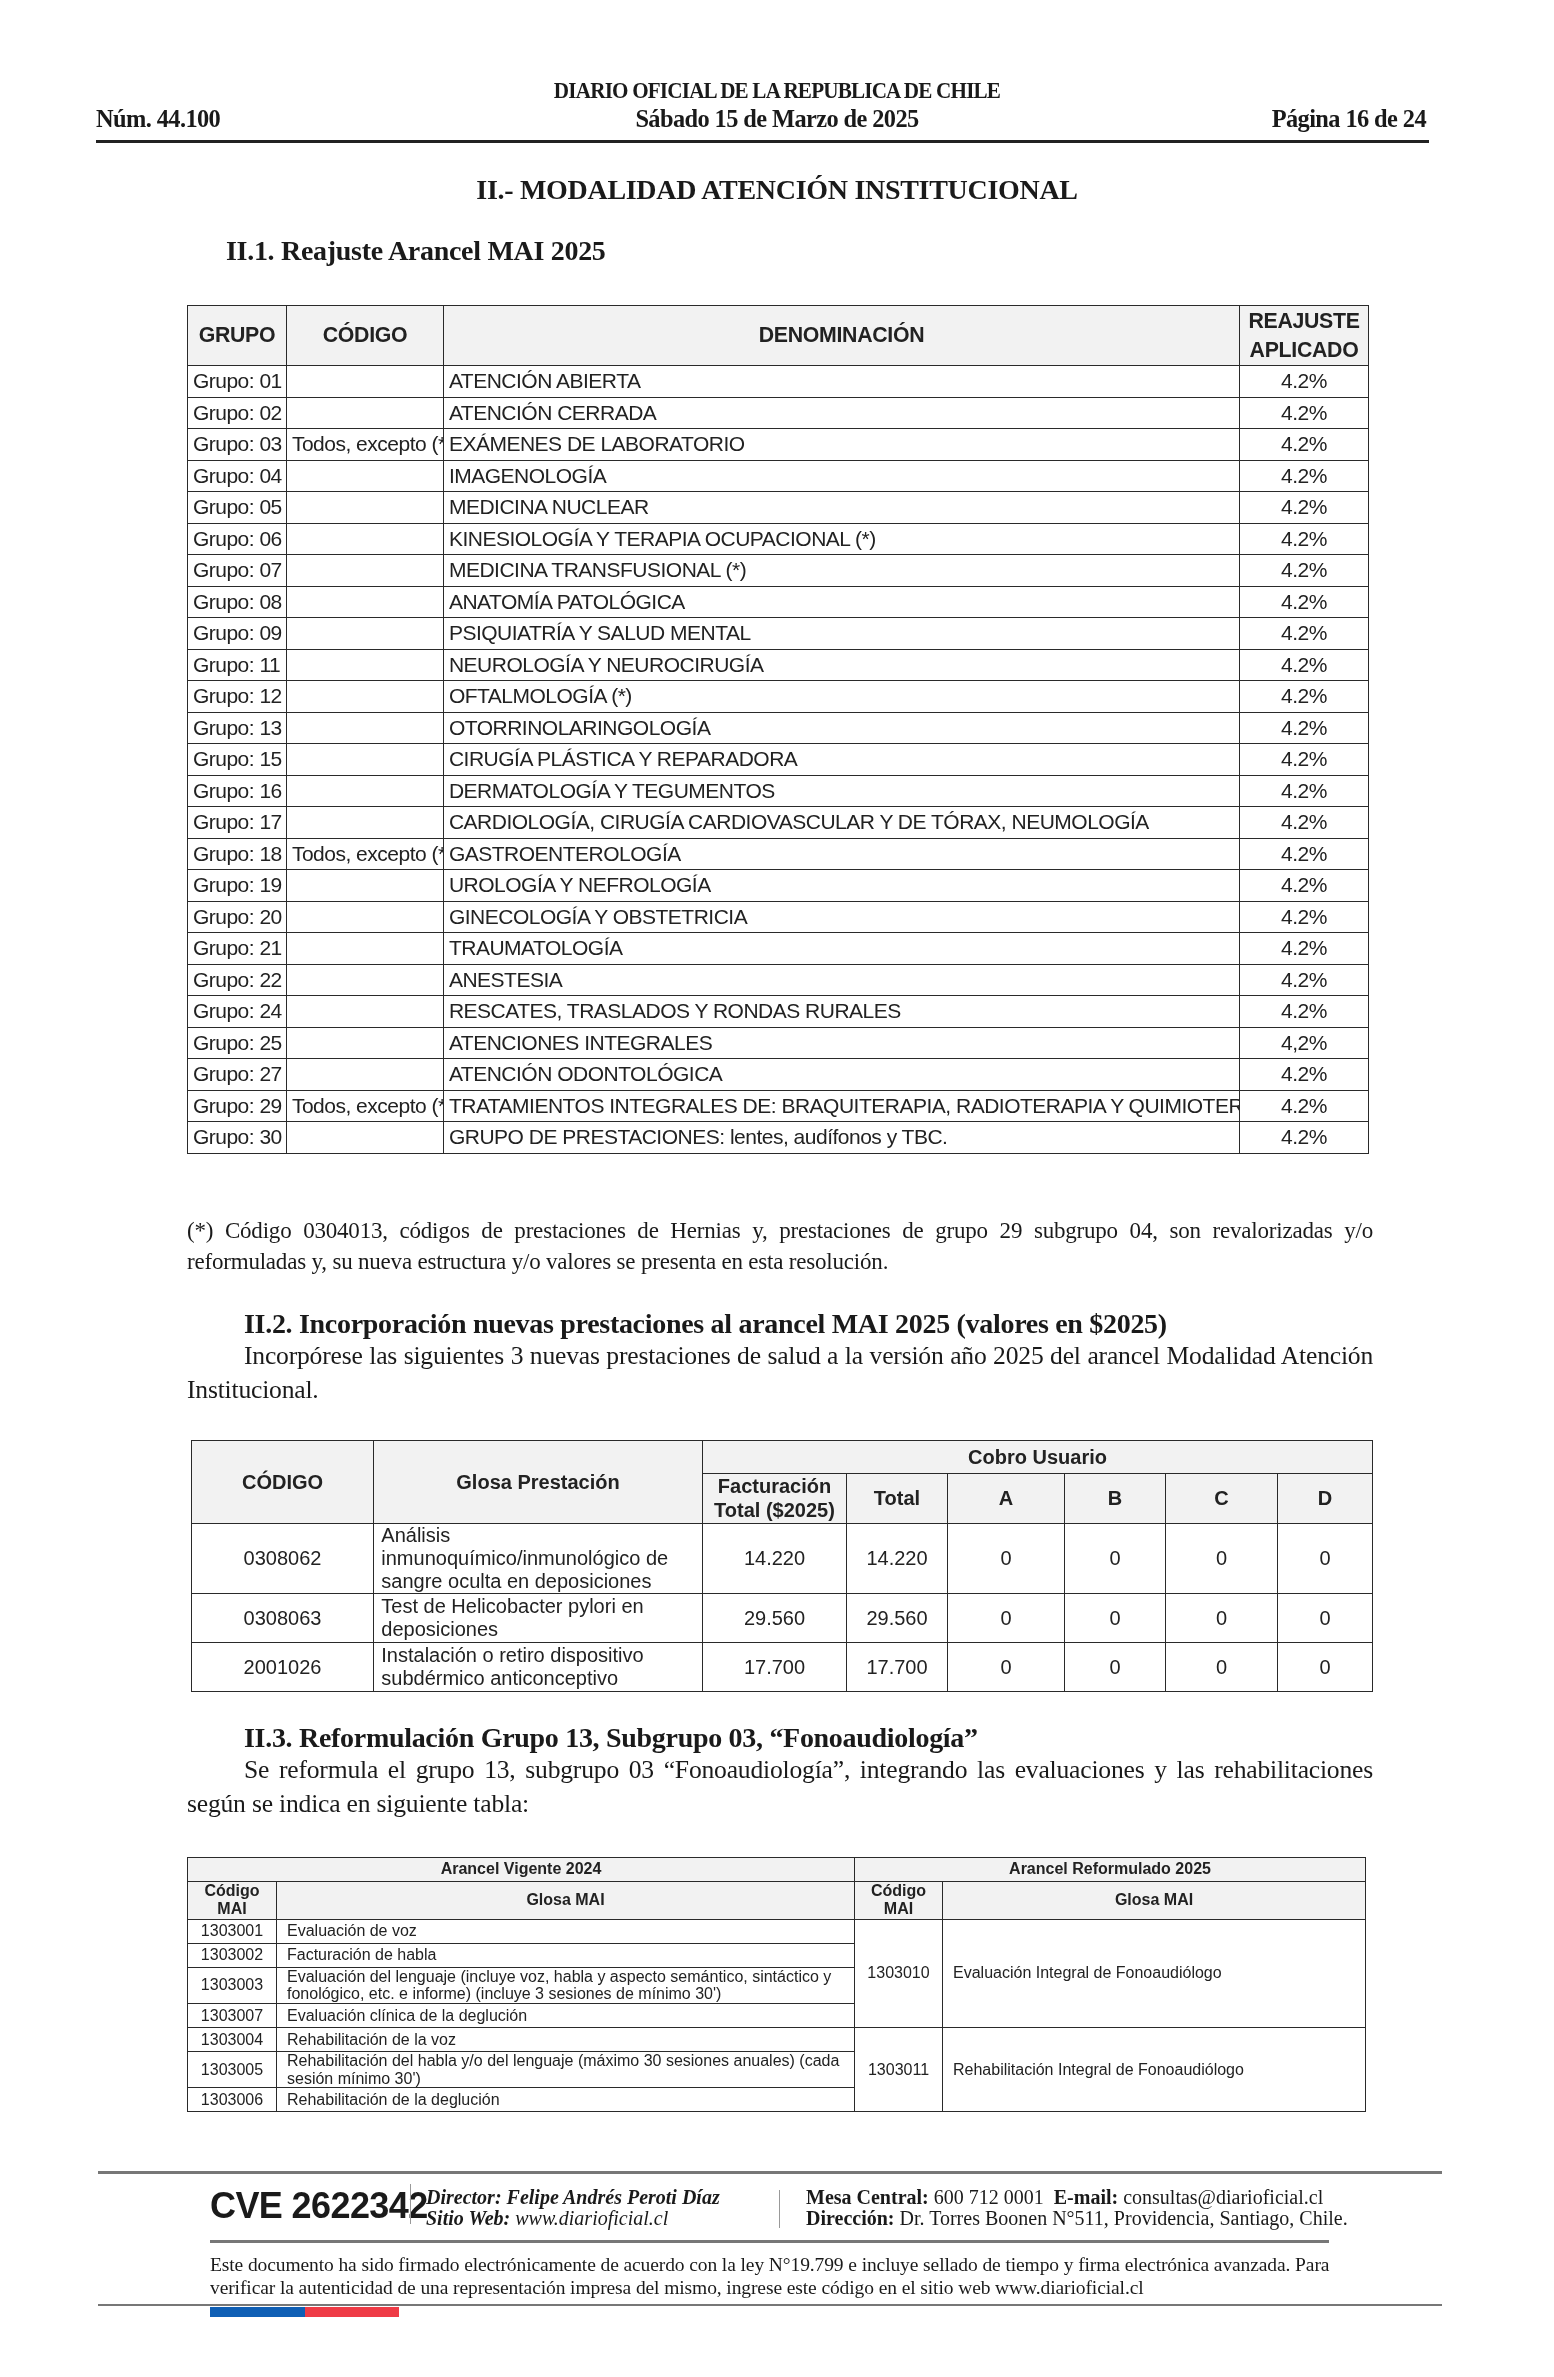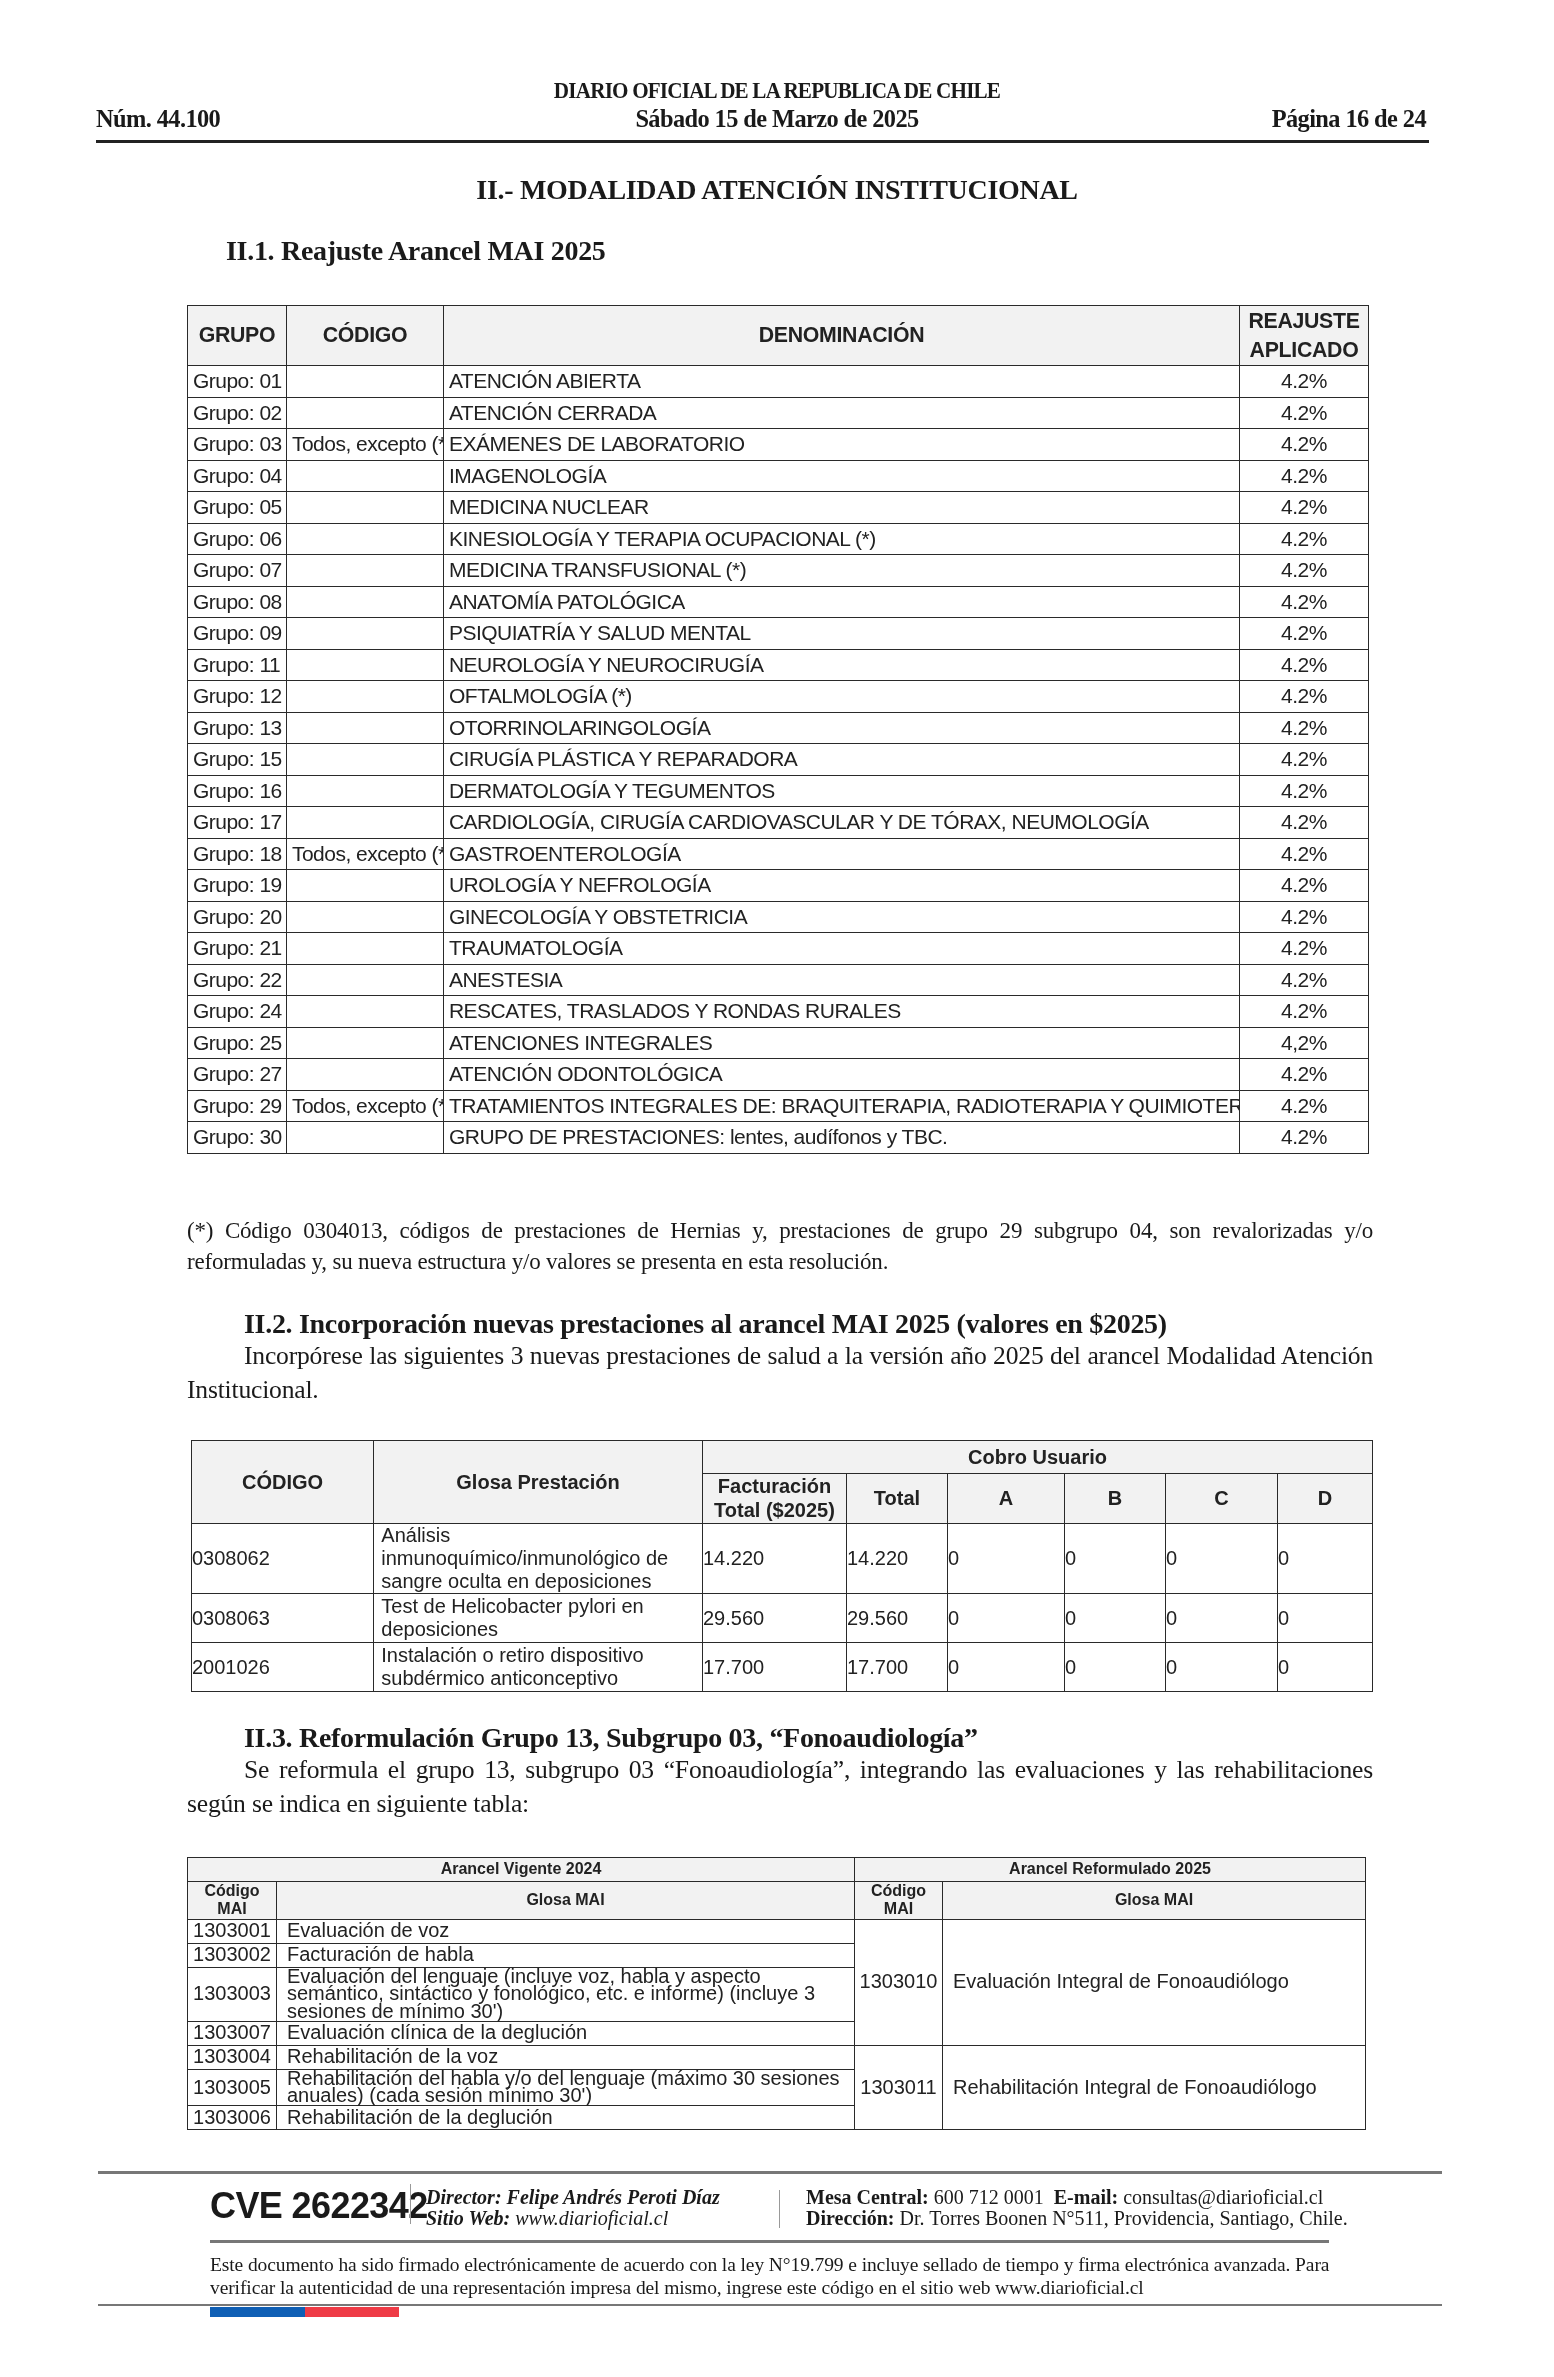--- a/index.html
+++ b/index.html
@@ -41,27 +41,27 @@
     #t1 td.c-cod { padding-left: 4.9px; }
     #t1 td.c-den { padding-left: 4.9px; }
     #t1 td.c-pct { text-align: center; }
 
     .note { left: 187px; width: 1186px; top: 1215px; font-size: 23px; line-height: 31px; text-align: justify; letter-spacing: -0.2px; }
     .para { font-size: 25.6px; line-height: 34px; letter-spacing: -0.2px; text-align: justify; }
 
     
     #t2 { left: 191px; top: 1440px; width: 1180px; table-layout: fixed; }
     #t2 th { font-size: 20px; line-height: 24.4px; }
-    #t2 td { font-size: 20px; line-height: 22.6px; }
+    #t2 td { font-size: 20px; line-height: 22.6px; text-align: center; }
     #t2 td.c-glosa { text-align: left; padding-left: 7.3px; }
 
     
     #t3 { left: 187px; top: 1857px; width: 1178px; table-layout: fixed; }
     #t3 th { font-size: 16px; line-height: 18.3px; }
-    #t3 td { font-size: 20px; line-height: 17.7px; }
+    #t3 td { font-size: 16px; line-height: 17.7px; }
     #t3 td.c-code { text-align: center; }
     #t3 td.c-glosa { padding-left: 10px; }
 
     
     .f-rule-top { left: 98px; width: 1344px; top: 2171px; height: 3px; background: #777; }
     .f-cve { left: 210px; top: 2185px; font-family: "Liberation Sans", sans-serif; font-weight: bold; font-size: 36px; letter-spacing: -0.6px; color: #1a1a1a; }
     .f-vsep1 { left: 410px; top: 2184px; width: 1.2px; height: 40px; background: #999; }
     .f-vsep2 { left: 779px; top: 2190px; width: 1.2px; height: 38px; background: #999; }
     .f-col1 { left: 426px; top: 2187px; font-size: 20px; line-height: 21.3px; font-style: italic; }
     .f-col2 { left: 806px; top: 2187px; font-size: 20px; line-height: 21.3px; }

